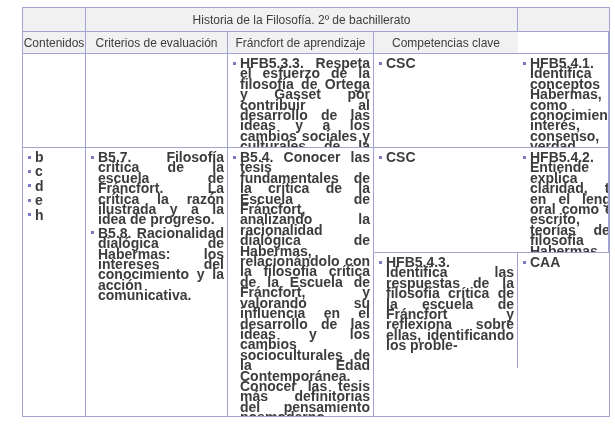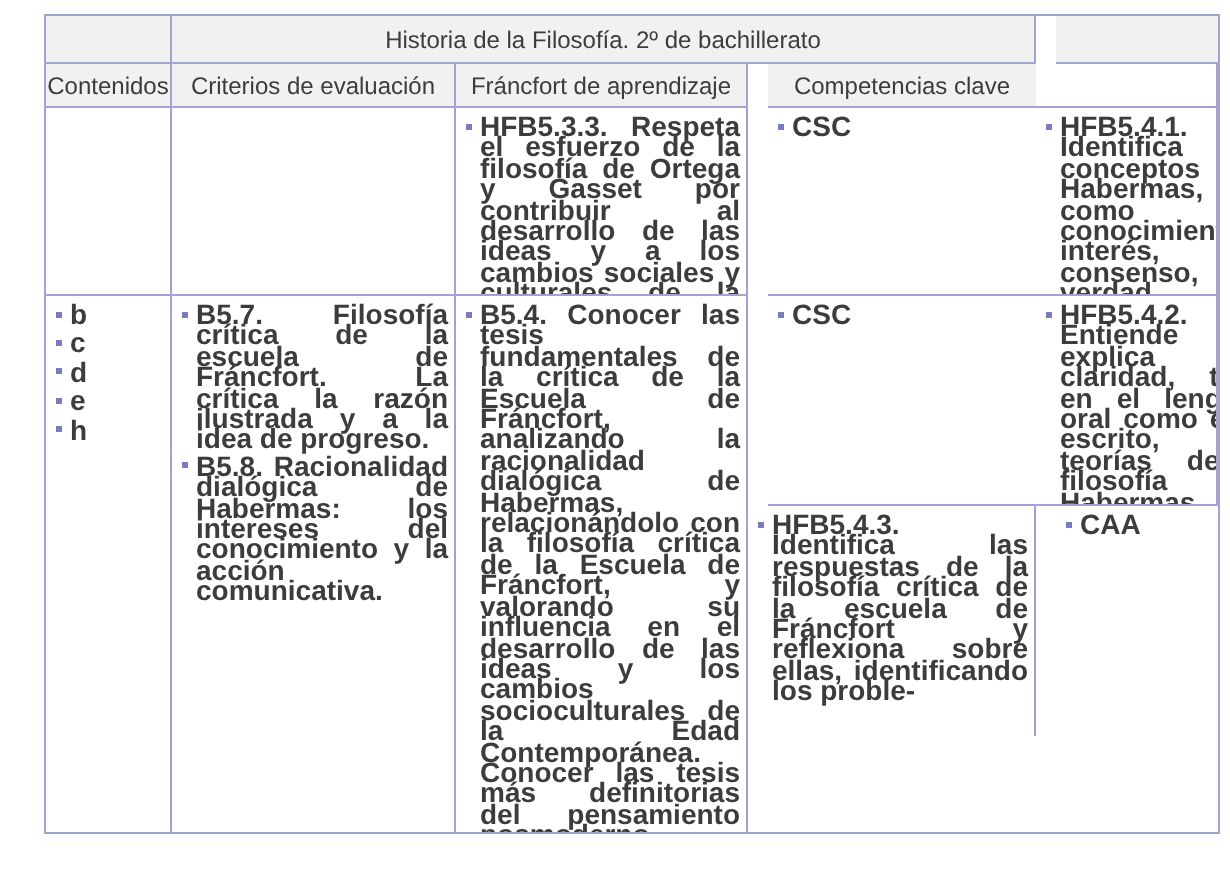--- a/index.html
+++ b/index.html
@@ -10,21 +10,21 @@
   }
   .tbl {
     position:absolute; left:22px; top:7px;
     display:grid;
     grid-template-columns:63px 142px 146px 144px 91px;
     grid-template-rows:24px 22px 94px 105px 115px 48px;
     border:1px solid #a3a3d1;
     width:588px; height:410px;
   }
   .cell { border-right:1px solid #a3a3d1; border-bottom:1px solid #a3a3d1; overflow:hidden; }
-  .no-br { border-right:none;margin-left:10px; }
+  .no-br { border-right:none; }
   .no-bb { border-bottom:none; }
   .hdr { background:#f1f1f1; display:flex; align-items:center; justify-content:center;
          font-size:12px; text-align:center; }
   .title-cell { grid-column:2 / 5; }
   .span3 { grid-row:4 / 7; }
   .body-cell { padding:4px 3px 3px 4px; font-size:14px; line-height:10.4px;font-weight:bold; }
   .item { display:flex; align-items:flex-start; margin-bottom:3px; }
   .bullet { flex:0 0 3px; width:3px; height:3px; background:#7a7ac0; margin:3.5px 4px 0 1px; }
   .item .txt { flex:1; text-align:justify; }
   .obj-item { margin-bottom:4px; }

